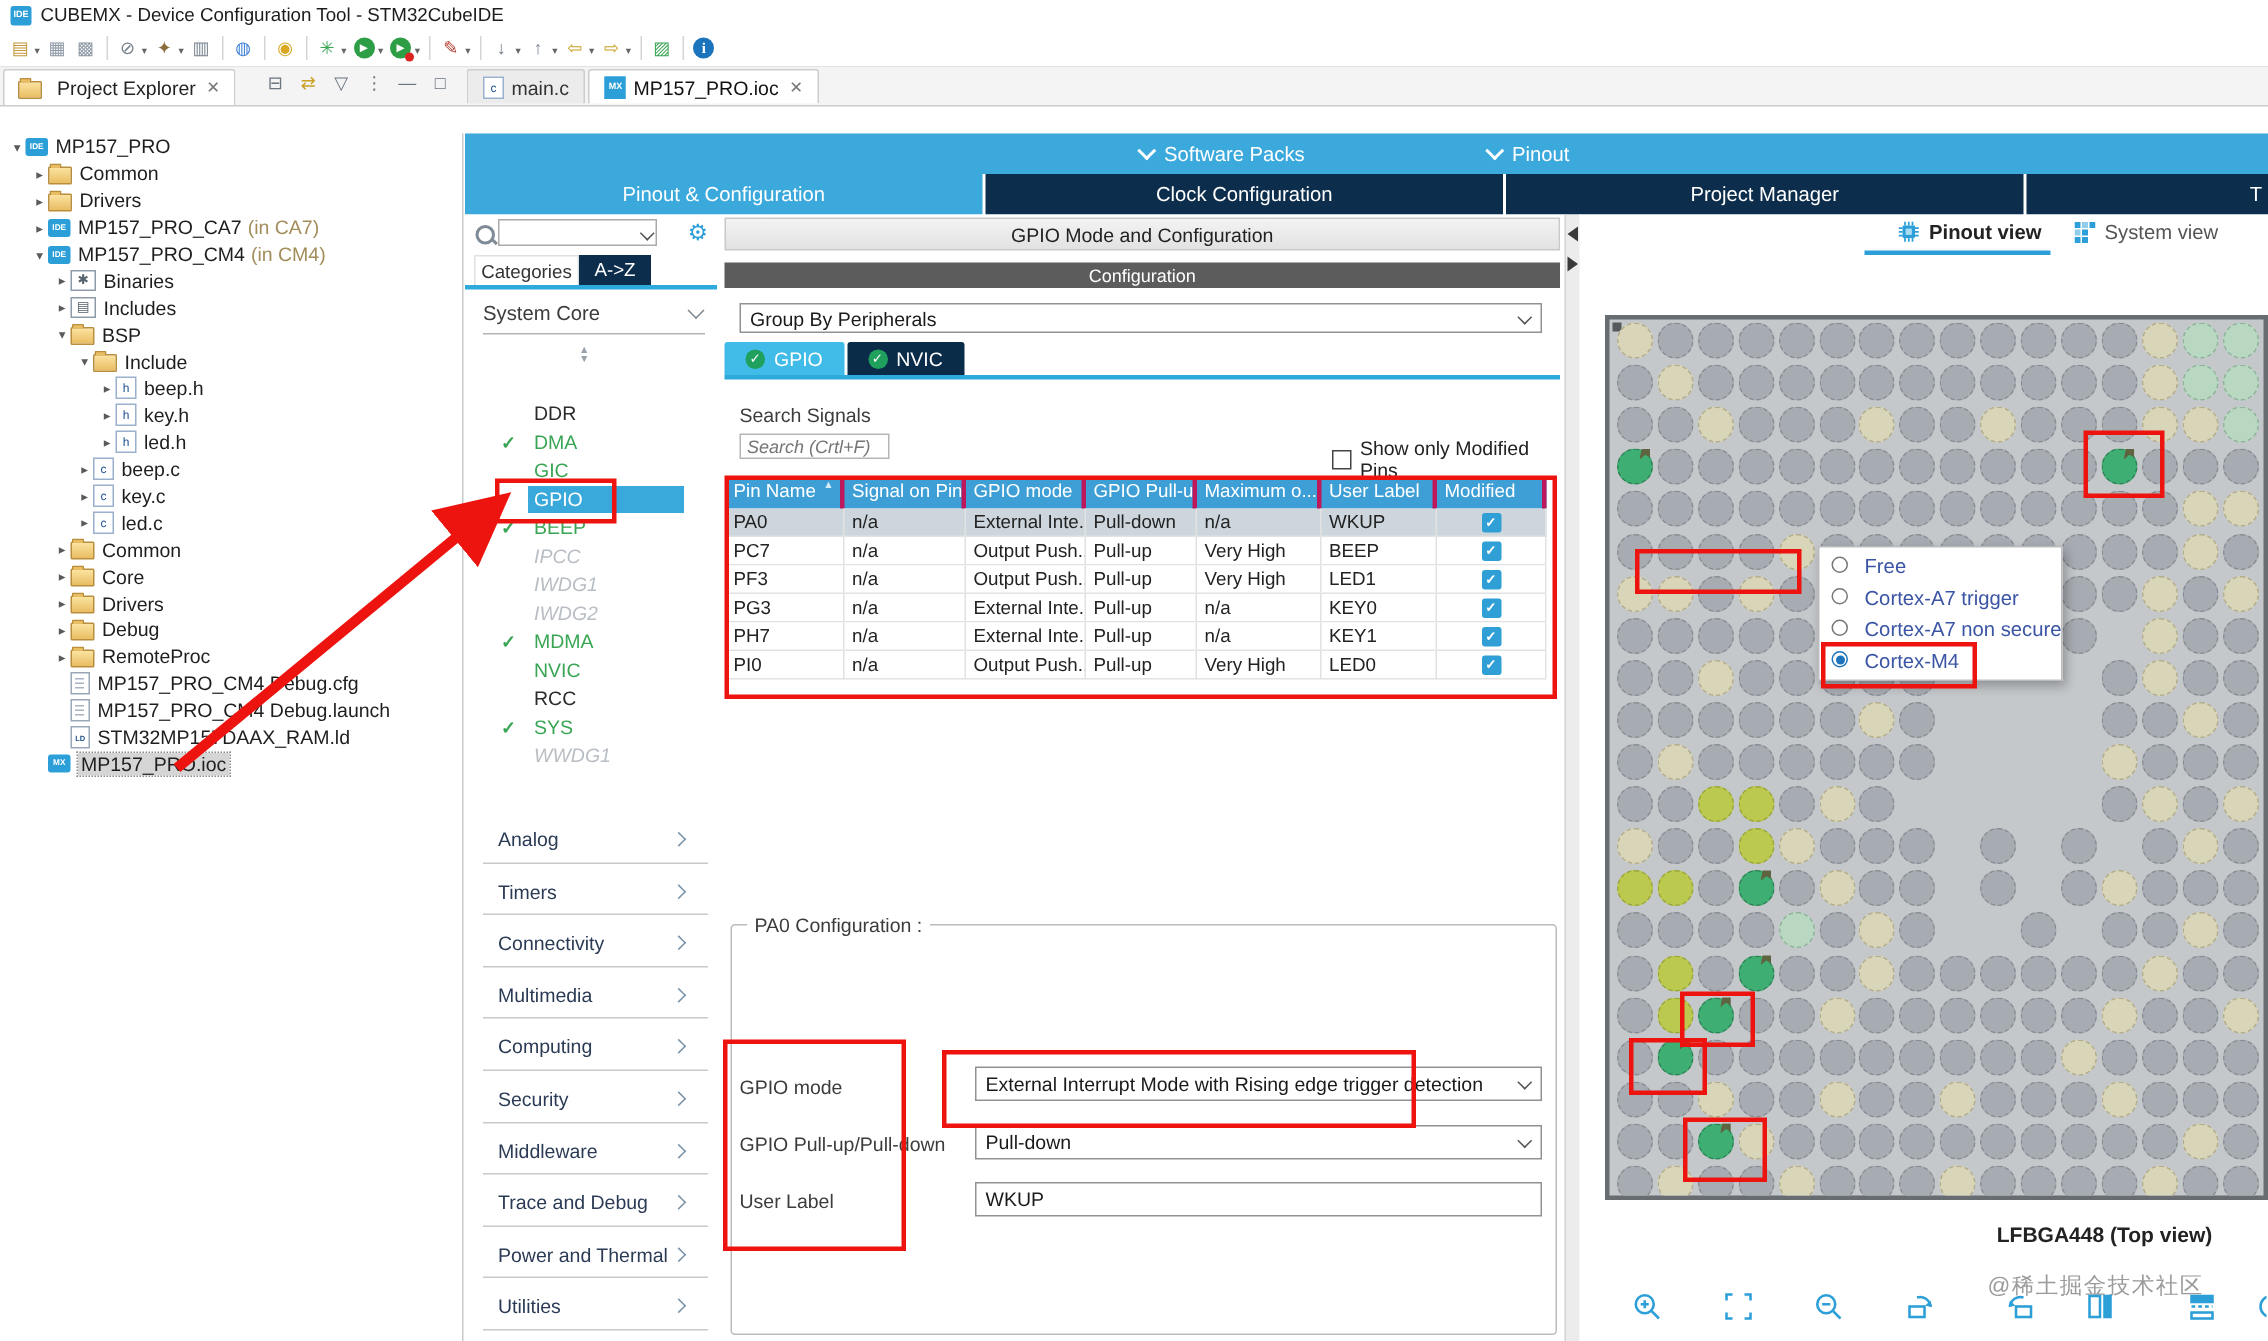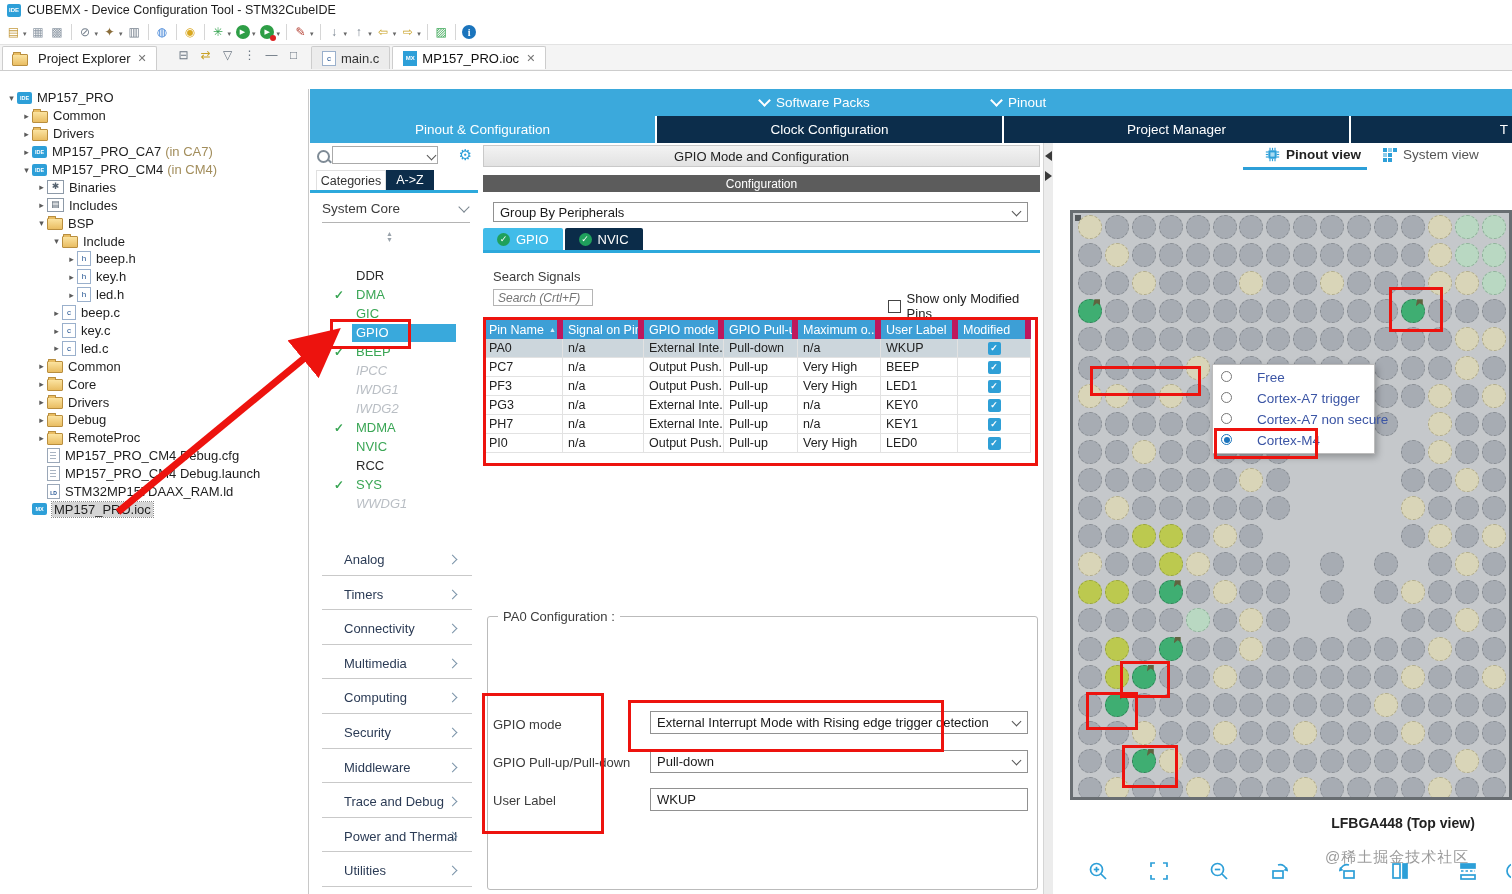--- a/index.html
+++ b/index.html
@@ -78,21 +78,21 @@
   .sbitem .chk{position:absolute;left:24px;color:#3aa655;font-size:12px;font-weight:bold;}
   .sbitem .sblbl{margin-left:46px;}
   .sbitem.plain .sblbl{color:#2b2b2b;}
   .sbitem.enabled .sblbl{color:#3aa655;}
   .sbitem.checked .sblbl{color:#3aa655;}
   .sbitem.disabled .sblbl{color:#b9bec4;font-style:italic;}
   .sbitem.selected .sblbl{margin-left:0;color:#fff;}
   .selbar{position:absolute;left:42px;top:0.5px;width:104px;height:18px;background:#39a9dc;display:flex;align-items:center;padding-left:4px;box-sizing:border-box;}
   #sb-sections{position:absolute;left:0;top:401px;width:170px;}
   .sbsec{height:34.6px;position:relative;font-size:13px;color:#2b3b55;}
-  .sbsec .seclbl{position:absolute;left:34px;top:8px;}
+  .sbsec .seclbl{position:absolute;left:22px;top:8px;}
   .sbsec .secchev{position:absolute;right:24px;top:12px;width:6px;height:6px;border-right:1.6px solid #7a93a8;border-top:1.6px solid #7a93a8;transform:rotate(45deg);}
   .sbsec::after{content:"";position:absolute;left:12px;right:8px;bottom:3px;height:1px;background:#c9c9c9;}
   
   #configpane{position:absolute;left:170px;top:54px;width:563px;bottom:0;background:#fff;}
   #cfg-title{position:absolute;left:3px;top:2px;width:555px;height:20px;background:linear-gradient(#f3f3f3,#e2e2e2);
              border:1px solid #c9c9c9;font-size:13px;color:#222;display:flex;align-items:center;justify-content:center;}
   #cfg-bar{position:absolute;left:3px;top:32px;width:557px;height:17px;background:#5c5c5c;color:#fff;font-size:12px;
            display:flex;align-items:center;justify-content:center;}
   .selectbox{position:absolute;background:#fff;border:1px solid #919191;font-size:13px;color:#1a1a1a;
              display:flex;align-items:center;padding-left:6px;box-sizing:border-box;}
@@ -103,21 +103,21 @@
   .pill.off{background:#0b2c49;}
   .okdot{width:13px;height:13px;border-radius:50%;background:#1fa05c;color:#fff;font-size:9px;display:flex;align-items:center;justify-content:center;}
   #pill-under{position:absolute;left:3px;top:107px;width:557px;height:2.5px;background:#2da9dc;}
   #search-signals{position:absolute;left:13px;top:126px;font-size:13px;color:#3c3c3c;}
   #sig-input{position:absolute;left:13px;top:146px;width:100px;height:17px;border:1px solid #b5b5b5;font-size:12px;font-style:italic;color:#999;padding:0 4px;box-sizing:border-box;}
   #showmod{position:absolute;left:408px;top:148px;display:flex;align-items:center;gap:6px;font-size:13px;color:#222;}
   .cbox{width:11px;height:11px;border:1.3px solid #444;background:#fff;}
   
   #gpiotable{position:absolute;left:4px;top:177px;width:547px;font-size:12.5px;}
   .thead{display:flex;background:#3d9fd6;color:#fff;height:19px;}
-  .th{display:flex;align-items:center;padding-left:5px;box-sizing:border-box;border-right:6px solid #be185d;white-space:nowrap;overflow:hidden;}
+  .th{display:flex;padding-left:5px;box-sizing:border-box;border-right:3px solid #be185d;white-space:nowrap;overflow:hidden;}
   .sortup{font-size:7px;margin-left:5px;color:#d6ecf8;}
   .trowt{display:flex;height:18px;background:#fff;border-bottom:1px solid #e2e2e2;color:#222;}
   .trowt.sel{background:#ccd6dc;}
   .td{display:flex;align-items:center;padding-left:5px;box-sizing:border-box;border-right:1px solid #e2e2e2;white-space:nowrap;overflow:hidden;}
   .td.ctr{justify-content:center;padding-left:0;}
   .modbox{width:13px;height:13px;background:#2f9fd6;border-radius:2px;color:#fff;font-size:9px;font-weight:bold;
           display:flex;align-items:center;justify-content:center;}
   
   #pa0fs{position:absolute;left:7px;top:473px;width:549px;height:272px;border:1px solid #bbb;border-radius:3px;}
   #pa0legend{position:absolute;left:10px;top:-8px;background:#fff;padding:0 5px;font-size:13px;color:#3c3c3c;}
@@ -146,21 +146,21 @@
   #zoombar{position:absolute;left:0;top:718px;width:100%;height:28px;}
   .zico{position:absolute;top:0;}
   
   .menu{position:absolute;background:#fff;border:1px solid #bcbcbc;box-shadow:2px 3px 7px rgba(0,0,0,.28);padding:2px 0;z-index:9;}
   .mitem{height:21px;line-height:21px;font-size:13.5px;color:#3b55a5;padding-left:22px;position:relative;white-space:nowrap;}
   .mitem.reserved{color:#3ba9dc;}
   .mitem .subarrow{position:absolute;right:3px;top:7px;width:0;height:0;border-left:6px solid #222;border-top:4px solid transparent;border-bottom:4px solid transparent;}
   .micon-stack{position:absolute;left:3px;top:10px;width:13px;height:5px;background:#aab2ba;border-radius:50%;box-shadow:0 -3px 0 -1px #8d969e;}
   .micon-lock{position:absolute;left:5px;top:9px;width:9px;height:7px;background:#333;}
   .micon-lock::before{content:"";position:absolute;left:1px;top:-4px;width:5px;height:4px;border:1.6px solid #333;border-bottom:none;border-radius:3px 3px 0 0;}
-  .sitem{height:21px;line-height:21px;font-size:13.5px;color:#3b55a5;padding-left:44px;position:relative;white-space:nowrap;}
+  .sitem{height:21px;line-height:21px;font-size:13.5px;color:#3b55a5;padding-left:30px;position:relative;white-space:nowrap;}
   .radio{position:absolute;left:8px;top:4px;width:11px;height:11px;border:1.5px solid #777;border-radius:50%;background:#fff;box-sizing:border-box;}
   .radio.on{border-color:#1b74bc;}
   .radio.on::after{content:"";position:absolute;inset:1.5px;background:#1b74bc;border-radius:50%;}
   
   .ann{position:absolute;border:3px solid #ed130e;z-index:11;pointer-events:none;}
   #arrowsvg{position:absolute;left:0;top:0;z-index:11;pointer-events:none;}
 </style>
 </head>
 <body>
 

